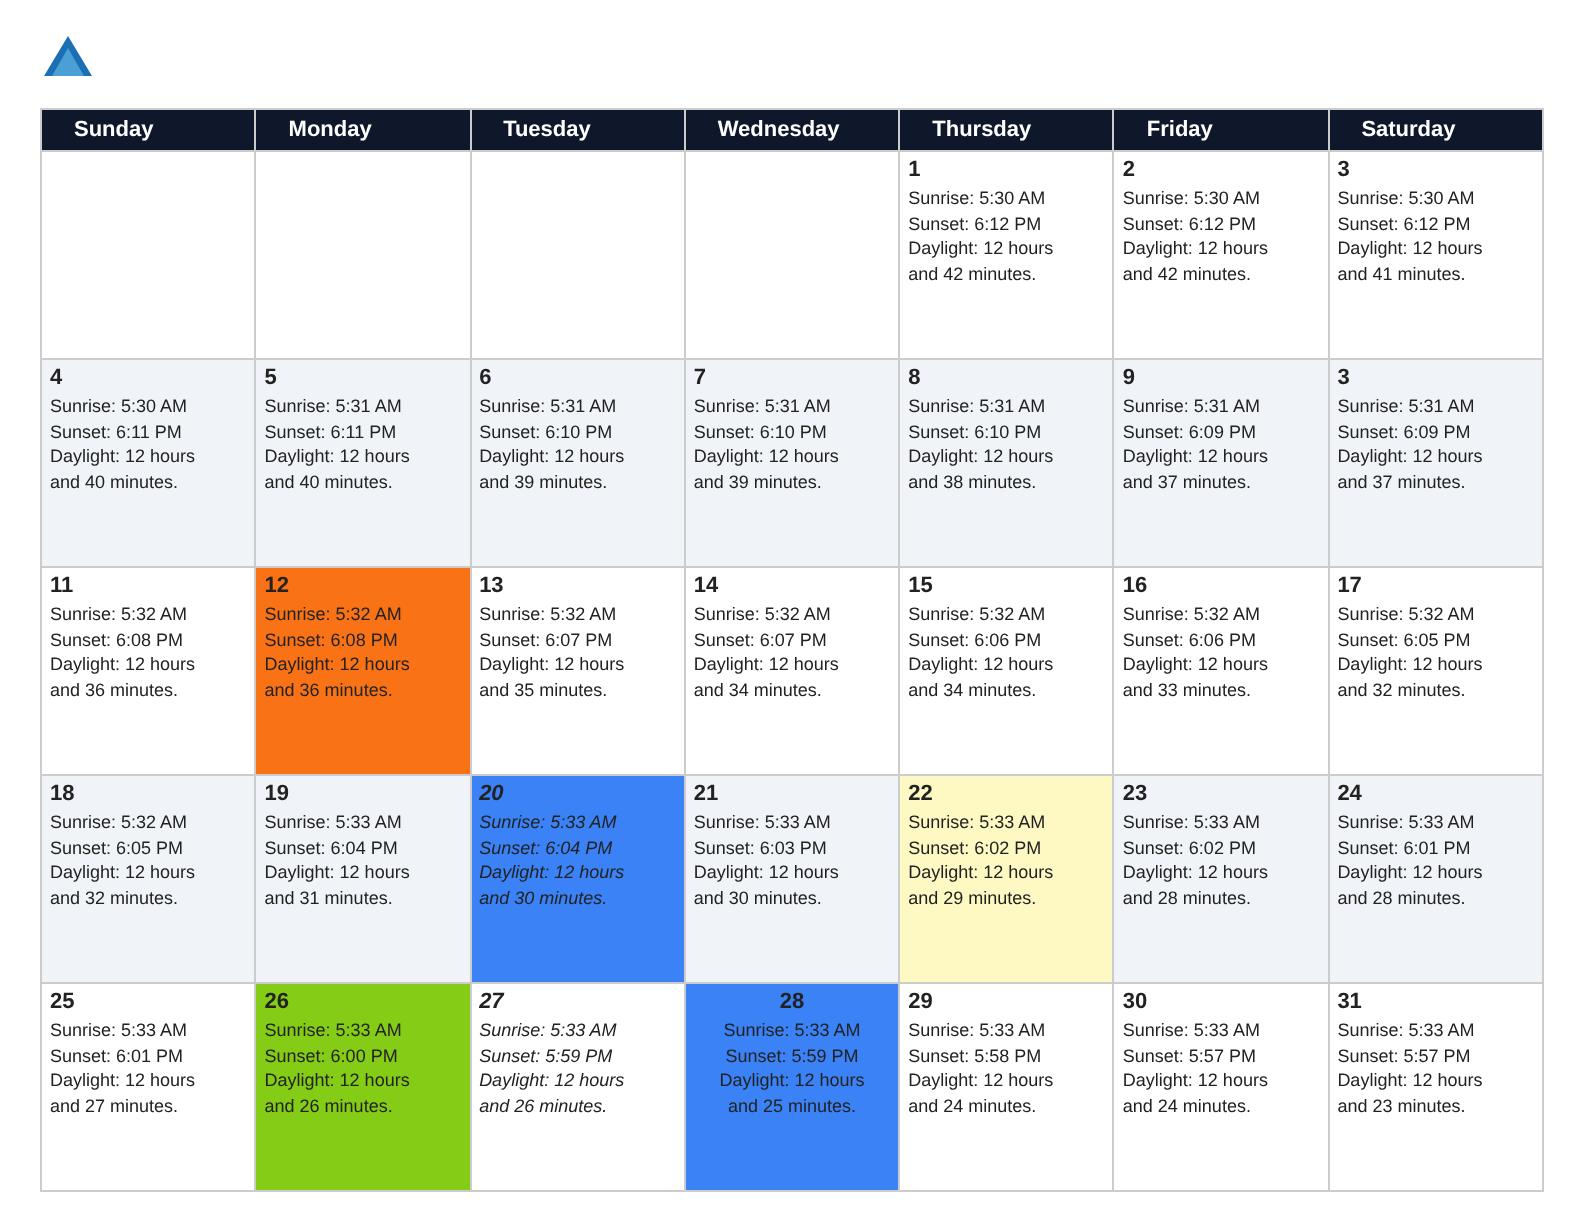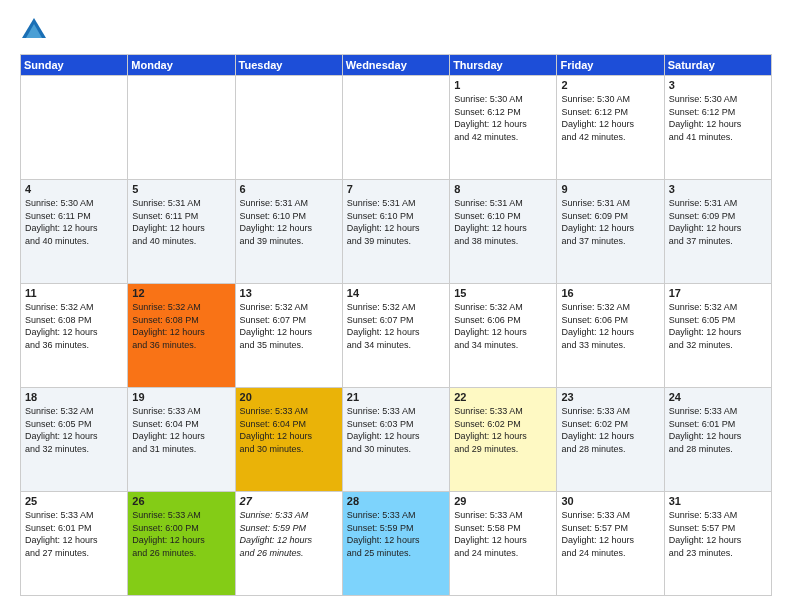--- a/index.html
+++ b/index.html
@@ -61,25 +61,25 @@
       color: #444;
     }
     .calendar {
       flex: 1;
       border: 1px solid #ccc;
       border-collapse: collapse;
       width: 100%;
       table-layout: fixed;
     }
     .calendar th {
-      background: #1d4ed8;
+      background: #0f172a;
       color: #fff;
       font-size: 11px;
       font-weight: bold;
-      padding: 4px 3px;
+      padding: 4px 16px;
       text-align: left;
       border: 1px solid #ccc;
     }
     .calendar td {
       border: 1px solid #ccc;
       vertical-align: top;
       padding: 3px 4px;
       font-size: 9.5px;
       color: #222;
       background: #fff;
@@ -279,21 +279,21 @@
 Daylight: 12 hours
 and 32 minutes.</div>
           </td>
           <td style="background: rgb(240, 244, 248);">
             <span class="day-num">19</span>
             <div class="day-info" style="white-space: pre-line;">Sunrise: 5:33 AM
 Sunset: 6:04 PM
 Daylight: 12 hours
 and 31 minutes.</div>
           </td>
-          <td style="background: #eab308;">
+          <td style="background: #3b82f6; font-style: italic;">
             <span class="day-num">20</span>
             <div class="day-info" style="white-space: pre-line;">Sunrise: 5:33 AM
 Sunset: 6:04 PM
 Daylight: 12 hours
 and 30 minutes.</div>
           </td>
           <td style="background: rgb(240, 244, 248);">
             <span class="day-num">21</span>
             <div class="day-info" style="white-space: pre-line;">Sunrise: 5:33 AM
 Sunset: 6:03 PM
@@ -337,21 +337,21 @@
 Daylight: 12 hours
 and 26 minutes.</div>
           </td>
           <td style="background: rgb(255, 255, 255); font-style: italic;">
             <span class="day-num">27</span>
             <div class="day-info" style="white-space: pre-line;">Sunrise: 5:33 AM
 Sunset: 5:59 PM
 Daylight: 12 hours
 and 26 minutes.</div>
           </td>
-          <td style="background: #7dd3fc;">
+          <td style="background: #3b82f6; text-align: center;">
             <span class="day-num">28</span>
             <div class="day-info" style="white-space: pre-line;">Sunrise: 5:33 AM
 Sunset: 5:59 PM
 Daylight: 12 hours
 and 25 minutes.</div>
           </td>
           <td style="background: rgb(255, 255, 255);">
             <span class="day-num">29</span>
             <div class="day-info" style="white-space: pre-line;">Sunrise: 5:33 AM
 Sunset: 5:58 PM

